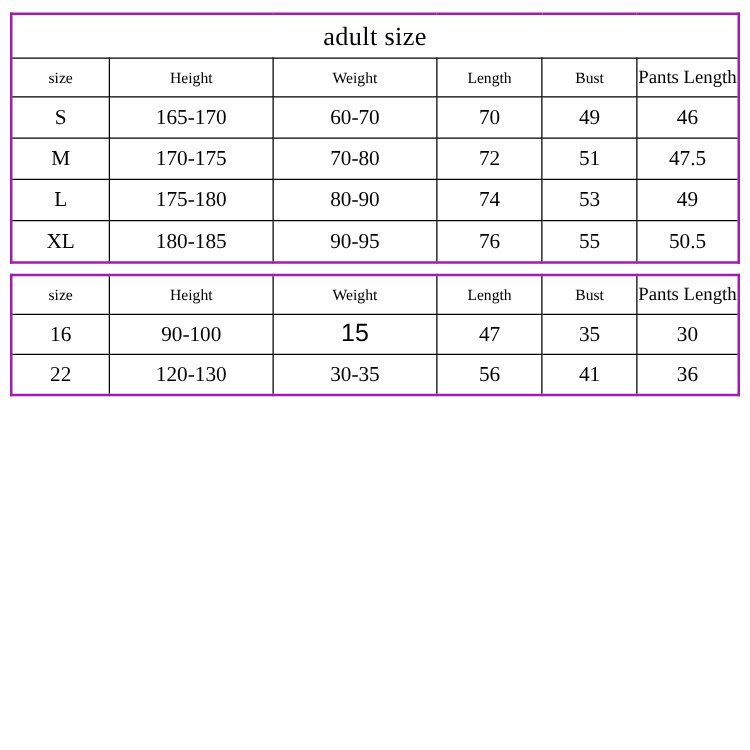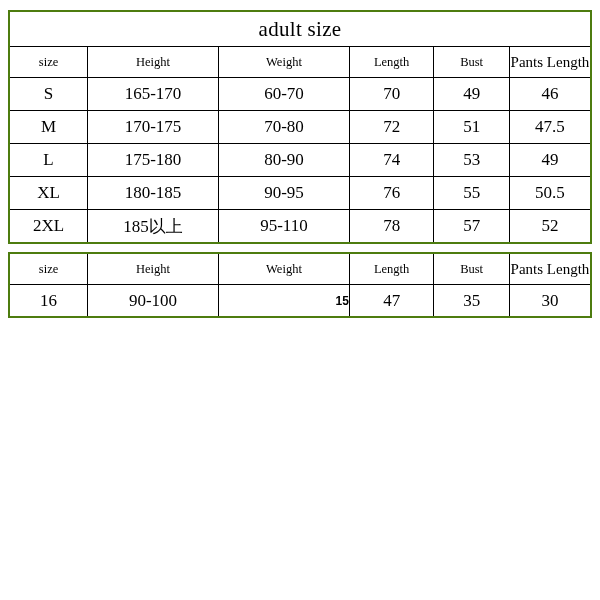--- a/index.html
+++ b/index.html
@@ -20,21 +20,21 @@
     box-sizing: border-box;
     padding: 10px 8px 8px 8px;
     display: flex;
     flex-direction: column;
     gap: 8px;
   }
   table.size-table {
     width: 100%;
     border-collapse: collapse;
     table-layout: fixed;
-    border: 2px solid #4d7c0f;
+    border: 2px solid #a21caf;
   }
   table.size-table td,
   table.size-table th {
     border: 1px solid #000;
     text-align: center;
     vertical-align: middle;
     padding: 0;
     font-weight: normal;
   }
   .table-title {
@@ -51,24 +51,23 @@
     font-size: 15px;
   }
   .data-cell {
     font-size: 17px;
     height: 32px;
     font-family: "Liberation Serif", serif;
   }
   .adult .data-cell { height: 32px; }
   .child .data-cell { height: 31px; margin-top: 12px; }
   .data-cell.bold {
-    font-weight: bold;
+    font-weight: normal;
     font-family: "Liberation Sans", sans-serif;
-    font-size: 12px;
-    text-align: right;
+    font-size: 20px;
   }
   
   col.c-size   { width: 13.5%; }
   col.c-height { width: 22.5%; }
   col.c-weight { width: 22.5%; }
   col.c-length { width: 14.5%; }
   col.c-bust   { width: 13%; }
   col.c-pants  { width: 14%; }
 </style>
 </head>
@@ -122,28 +121,20 @@
         <td class="data-cell">49</td>
       </tr>
       <tr>
         <td class="data-cell">XL</td>
         <td class="data-cell">180-185</td>
         <td class="data-cell">90-95</td>
         <td class="data-cell">76</td>
         <td class="data-cell">55</td>
         <td class="data-cell">50.5</td>
       </tr>
-      <tr>
-        <td class="data-cell">2XL</td>
-        <td class="data-cell">185以上</td>
-        <td class="data-cell">95-110</td>
-        <td class="data-cell">78</td>
-        <td class="data-cell">57</td>
-        <td class="data-cell">52</td>
-      </tr>
     </tbody>
   </table>
 
   <table class="size-table child">
     <colgroup>
       <col class="c-size">
         <col class="c-height">
         <col class="c-weight">
       <col class="c-length">
         <col class="c-bust">
@@ -159,16 +150,24 @@
         <td class="head-cell small">Pants Length</td>
       </tr>
       <tr>
         <td class="data-cell">16</td>
         <td class="data-cell">90-100</td>
         <td class="data-cell bold">15</td>
         <td class="data-cell">47</td>
         <td class="data-cell">35</td>
         <td class="data-cell">30</td>
       </tr>
+      <tr>
+        <td class="data-cell">22</td>
+        <td class="data-cell">120-130</td>
+        <td class="data-cell">30-35</td>
+        <td class="data-cell">56</td>
+        <td class="data-cell">41</td>
+        <td class="data-cell">36</td>
+      </tr>
     </tbody>
   </table>
 
 </div>
 
 </body></html>

